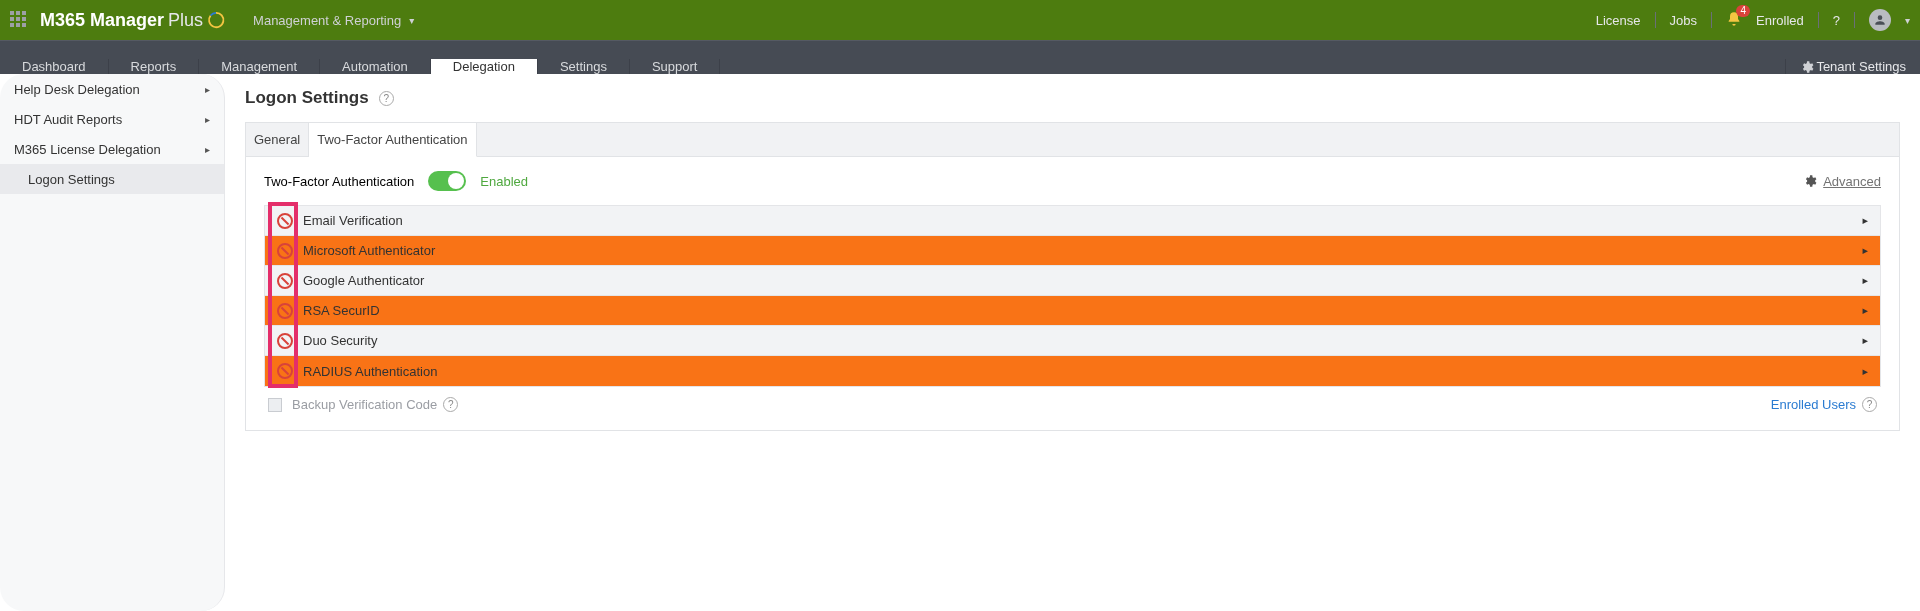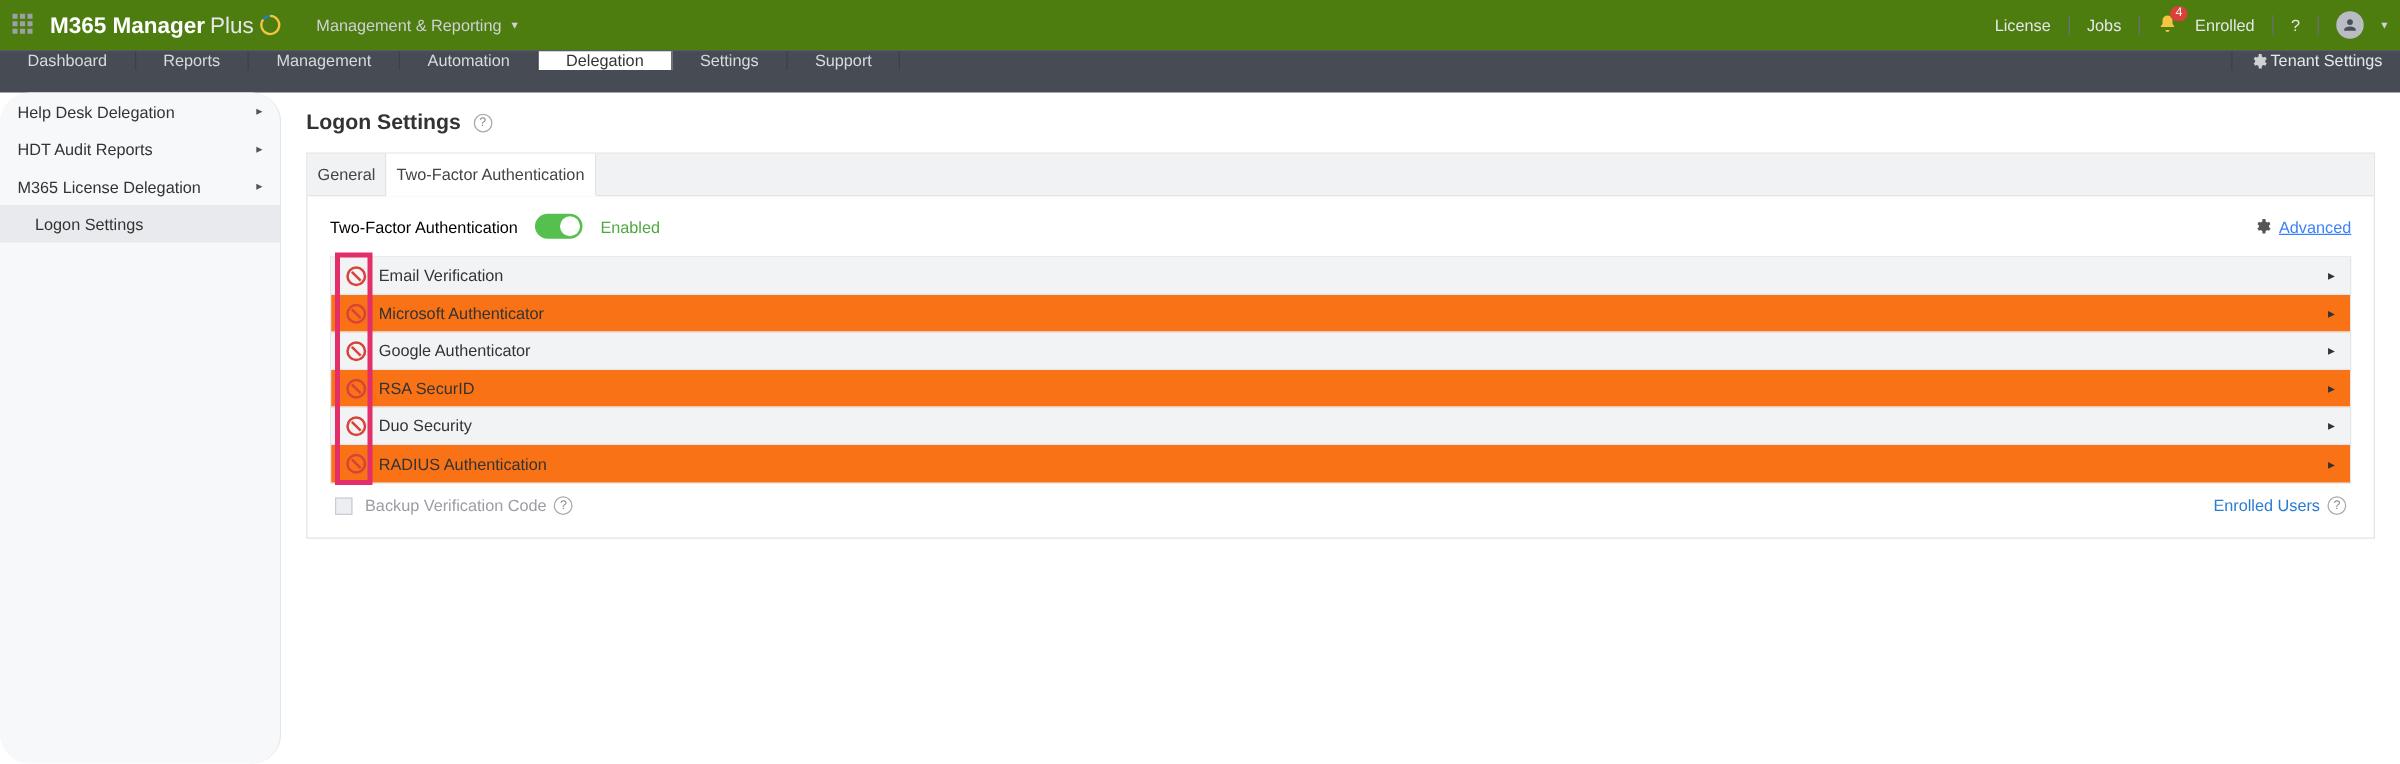--- a/index.html
+++ b/index.html
@@ -16,21 +16,21 @@
 .chev { font-size: 10px; }
 .top-right { margin-left: auto; display: flex; align-items: center; gap: 14px; font-size: 13px; color: #e6e7ea; }
 .top-right .sep { width: 1px; height: 16px; background: #6a6f78; }
 .bell { position: relative; cursor: pointer; }
 .bell svg { width: 16px; height: 16px; fill: #f4c542; }
 .badge { position: absolute; top: -6px; right: -8px; background: #d9423a; color: #fff; font-size: 10px; border-radius: 8px; padding: 0 4px; line-height: 12px; }
 .avatar { width: 22px; height: 22px; border-radius: 50%; background: #b9bcc2; display: flex; align-items: center; justify-content: center; cursor: pointer; }
 .avatar svg { width: 14px; height: 14px; fill: #4a4f58; }
 
 
-.navrow { height: 34px; background: #464b54; display: flex; align-items: flex-start; border-top: 1px solid #555a63; }
+.navrow { height: 34px; background: #464b54; display: flex; align-items: flex-end; border-top: 1px solid #555a63; }
 .navtab { padding: 0 22px; display: flex; align-items: center; color: #d8dadd; font-size: 13px; cursor: pointer; border-right: 1px solid #3c4049; }
 .navtab.active { background: #fff; color: #333; }
 .navrow .spacer { flex: 1; }
 .tenant-btn { display: flex; align-items: center; gap: 2px; padding: 0 14px; font-size: 13px; color: #e6e7ea; cursor: pointer; border-left: 1px solid #3c4049; }
 
 
 .main { display: flex; height: calc(611px - 74px); }
 .sidebar { width: 225px; background: #f7f8f9; border-right: 1px solid #e6e7ea; font-size: 13px; color: #333; border-radius: 24px; }
 .side-item { height: 30px; display: flex; align-items: center; justify-content: space-between; padding: 0 14px; cursor: pointer; }
 .side-item.expanded .caret { transform: rotate(90deg); }
@@ -46,21 +46,21 @@
 .panel { border: 1px solid #e1e3e6; background: #fff; }
 .panel-tabs { display: flex; background: #f1f2f4; border-bottom: 1px solid #e1e3e6; font-size: 13px; }
 .ptab { padding: 9px 8px; color: #444; cursor: pointer; border-right: 1px solid #e1e3e6; }
 .ptab.active { background: #fff; border-bottom: 1px solid #fff; margin-bottom: -1px; }
 
 .panel-body { padding: 14px 18px 18px 18px; }
 .tfa-row { display: flex; align-items: center; gap: 14px; font-size: 13px; margin-bottom: 14px; }
 .toggle { width: 38px; height: 20px; background: #56c04e; border-radius: 10px; position: relative; cursor: pointer; }
 .toggle::after { content: ""; position: absolute; right: 2px; top: 2px; width: 16px; height: 16px; background: #fff; border-radius: 50%; }
 .enabled-lbl { color: #4fa83f; }
-.adv { margin-left: auto; display: flex; align-items: flex-start; gap: 6px; color: #3b82f6; cursor: pointer; }
+.adv { margin-left: auto; display: flex; align-items: flex-start; gap: 6px; color: #737373; cursor: pointer; }
 .adv span { text-decoration: underline; }
 .gear { width: 14px; height: 14px; }
 
 .methods { border: 1px solid #e4e5e8; }
 .method { height: 30px; display: flex; align-items: center; padding: 0 12px 0 6px; border-bottom: 1px solid #e4e5e8; font-size: 13px; color: #333; cursor: pointer; background: #f97316; }
 .method:nth-child(odd) { background: #f2f3f5; }
 .method:last-child { border-bottom: none; }
 .no-icon { width: 16px; height: 16px; border: 2px solid #d9423a; border-radius: 50%; position: relative; margin: 0 10px 0 6px; flex-shrink: 0; }
 .no-icon::after { content: ""; position: absolute; left: 1px; right: 1px; top: 50%; height: 2px; background: #d9423a; transform: translateY(-50%) rotate(45deg); }
 .method .exp { margin-left: auto; font-size: 11px; color: #333; }

